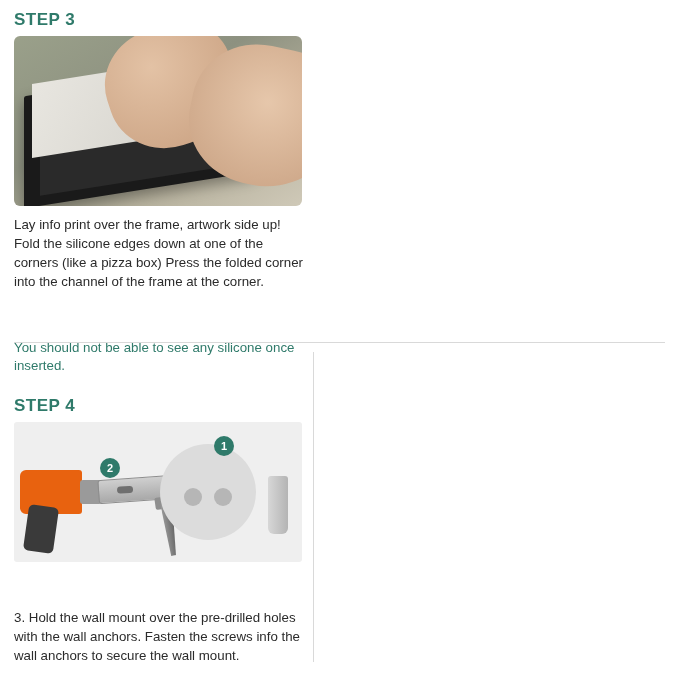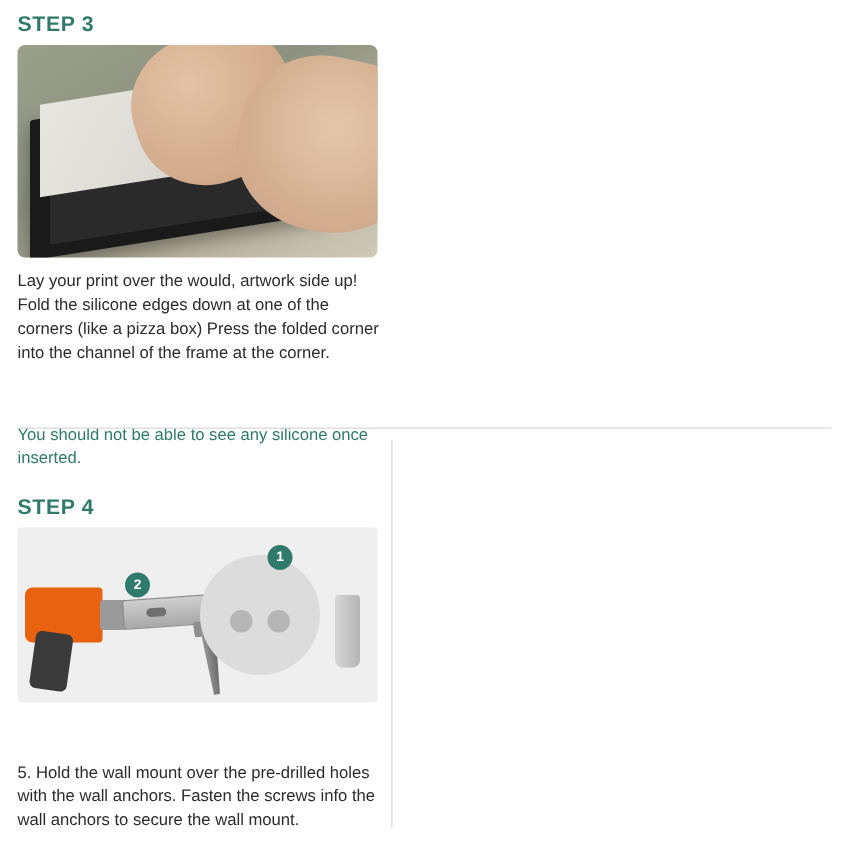--- a/index.html
+++ b/index.html
@@ -360,21 +360,21 @@
       <div class="photo-frame-hands">
         <div class="frame-black">
           <div class="frame-inner"></div>
         </div>
         <div class="print-sheet"></div>
         <div class="hand hand1"></div>
         <div class="hand hand2"></div>
       </div>
 
       <div class="photo-caption-block body-text">
-        <div class="p">Lay your print over the would, artwork side up! Fold the silicone edges down at one of the corners (like a pizza box) Press the folded corner into the channel of the frame at the corner.</div>
+        <div class="p">Lay info print over the frame, artwork side up! Fold the silicone edges down at one of the corners (like a pizza box) Press the folded corner into the channel of the frame at the corner.</div>
         <div class="p accent-text">You should not be able to see any silicone once inserted.</div>
       </div>
     </div>
 
   </div>
 
   <div class="divider" style="left:14px; top:342px; width:651px; height:1px;"></div>
   <div class="divider" style="left:313px; top:352px; width:1px; height:310px;"></div>
 
   <div class="row-bottom" style="margin-top:20px;flex-direction:column;">
@@ -395,21 +395,21 @@
         <div class="wall-circle">
           <div class="wall-hole" style="left:24px;"></div>
           <div class="wall-hole" style="left:54px;"></div>
         </div>
         <div class="anchor"></div>
         <div class="callout callout-1">1</div>
         <div class="callout callout-2">2</div>
       </div>
 
       <div class="body-text" style="margin-top:14px;">
-        <div class="p">5. Hold the wall mount over the pre-drilled holes with the wall anchors. Fasten the screws info the wall anchors to secure the wall mount.</div>
+        <div class="p">3. Hold the wall mount over the pre-drilled holes with the wall anchors. Fasten the screws info the wall anchors to secure the wall mount.</div>
       </div>
     </div>
 
     <div class="col-step5">
       <div class="step-title">STEP 3</div>
 
       <div class="panel-back-wrap">
         <div class="room-photo">
           <div class="room-wall"></div>
           <div class="room-art">

